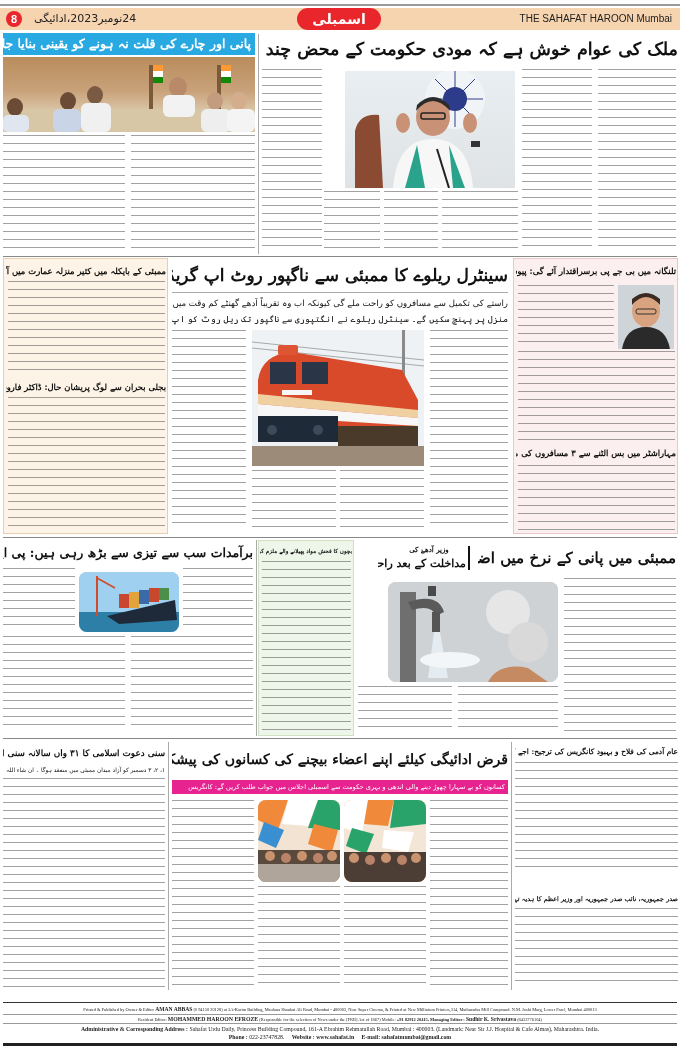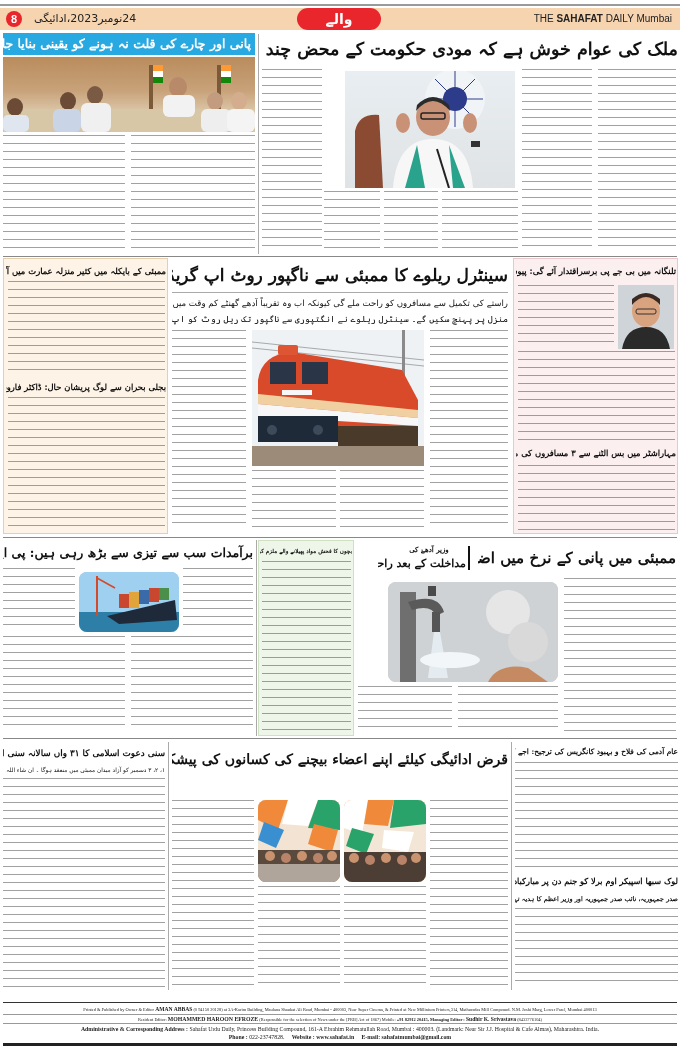--- a/index.html
+++ b/index.html
@@ -5,39 +5,39 @@
   * { box-sizing: border-box; margin: 0; padding: 0; }
   html, body { width: 680px; height: 1049px; background: #ffffff; overflow: hidden; }
   body { font-family: "DejaVu Sans", sans-serif; color: #1a1a1a; position: relative; }
   .abs { position: absolute; }
   .topline { left: 0; top: 4px; width: 680px; height: 2px; background: #9a9a9a; }
   .masthead { left: 0; top: 8px; width: 680px; height: 22px; background: #f6d4b0; }
   .page-num { left: 6px; top: 11px; width: 16px; height: 16px; border-radius: 50%; background: #e8262b; color: #fff; font: bold 11px "Liberation Sans", sans-serif; text-align: center; line-height: 16px; }
   .date { left: 34px; top: 12px; font: 11px "DejaVu Sans", sans-serif; color: #222; direction: rtl; }
   .logo { left: 297px; top: 8px; width: 84px; height: 22px; background: #e8262b; border-radius: 11px; color: #fff; font: bold 14px "DejaVu Sans", sans-serif; text-align: center; line-height: 22px; }
   .paper-name { right: 8px; top: 13px; font: 10px "Liberation Sans", sans-serif; color: #222; }
-  .paper-name b { font-weight: bold; margin-top: 13px; }
+  .paper-name b { font-weight: normal; margin-top: 13px; }
   .hline { height: 1px; background: #888; }
   .vline { width: 1px; background: #aaa; }
   .headline { font-family: "DejaVu Serif", serif; font-weight: bold; color: #111; direction: rtl; white-space: nowrap; overflow: hidden; }
   .body-text { font-family: "DejaVu Sans", sans-serif; font-size: 5.2px; line-height: 8px; color: #333; direction: rtl; text-align: justify; overflow: hidden; }
   .img { overflow: hidden; }
   .lined { background-image: repeating-linear-gradient(to bottom, #555 0 1px, transparent 1px 8px); opacity: 0.55; }
   .footer-line { font-family: "Liberation Serif", serif; color: #222; text-align: center; white-space: nowrap; overflow: hidden; }
 </style>
 </head>
 <body>
 
 <div class="abs topline"></div>
 <div class="abs masthead"></div>
 <div class="abs page-num">8</div>
 <div class="abs date">24نومبر2023،ادائیگی</div>
-<div class="abs logo">والے</div>
+<div class="abs logo">اسمبلی</div>
 <div class="abs paper-name">
-  <span>THE </span><b>SAHAFAT</b><span> DAILY Mumbai</span>
+  <span>THE </span><b>SAHAFAT</b><span> HAROON Mumbai</span>
 </div>
 
 <div class="abs" style="left:3px;top:33px;width:252px;height:222px;">
   <div class="headline" style="position:absolute;left:0;top:0;width:252px;height:22px;background:#29a9e1;color:#fff;font-size:12.5px;line-height:22px;padding-right:4px;">پانی اور چارے کی قلت نہ ہونے کو یقینی بنایا جائے: اجیت پوار</div>
   <div class="img" style="position:absolute;left:0;top:24px;width:252px;height:75px;background:linear-gradient(180deg,#b98c5c 0%,#c8a27a 45%,#d9c3a3 70%,#e8e2d6 100%);">
     <svg width="252" height="75" viewBox="0 0 252 75">
       <rect x="0" y="0" width="252" height="75" fill="none"></rect>
       <rect x="146" y="8" width="4" height="50" fill="#7a5a38"></rect>
       <rect x="150" y="8" width="10" height="6" fill="#ff9933"></rect>
         <rect x="150" y="14" width="10" height="6" fill="#fff"></rect>
@@ -266,20 +266,21 @@
   <div class="headline" style="position:absolute;left:0;top:2px;width:162px;height:18px;font-size:8.8px;line-height:18px;">سنی دعوت اسلامی کا ۳۱ واں سالانہ سنی اجتماع</div>
   <div class="headline" style="position:absolute;left:0;top:22px;width:162px;height:12px;font-size:5.8px;line-height:12px;font-weight:normal;">۱، ۲، ۳ دسمبر کو آزاد میدان ممبئی میں منعقد ہوگا ۔ ان شاء اللہ</div>
   <div class="body-text" style="position:absolute;left:0;top:36px;width:162px;height:210px;">
       <div class="lined" style="height:210px;"></div>
     </div>
 </div>
 <div class="abs vline" style="left:168px;top:742px;height:248px;"></div>
 
 <div class="abs" style="left:172px;top:742px;width:336px;height:248px;">
   <div class="headline" style="position:absolute;left:0;top:0;width:336px;height:34px;font-size:14px;line-height:34px;">قرض ادائیگی کیلئے اپنے اعضاء بیچنے کی کسانوں کی پیشکش مہاراشٹر کی بدقسمتی</div>
+  <div class="headline" style="position:absolute;left:0;top:38px;width:336px;height:14px;font-size:6.6px;line-height:14px;background:#e6238f;color:#fff;font-weight:normal;padding-right:3px;">کسانوں کو بے سہارا چھوڑ دینے والی اندھی و بہری حکومت سے اسمبلی اجلاس میں جواب طلب کریں گے: کانگریس</div>
   <div class="img" style="position:absolute;left:86px;top:58px;width:82px;height:82px;border-radius:8px;background:#f08a3a;">
     <svg width="82" height="82" viewBox="0 0 82 82">
       <rect width="82" height="82" fill="#f3e3d2"></rect>
       <path d="M0 0 L30 0 L20 30 L0 20 Z" fill="#f08a3a"></path>
       <path d="M30 0 L60 0 L50 26 L24 24 Z" fill="#ffffff"></path>
       <path d="M60 0 L82 0 L82 30 L50 28 Z" fill="#2aa36b"></path>
       <path d="M6 22 L26 30 L18 48 L0 40 Z" fill="#3a8fd1"></path>
       <path d="M56 24 L80 30 L74 52 L50 44 Z" fill="#f08a3a"></path>
       <rect x="0" y="50" width="82" height="32" fill="#5a4a3e"></rect>
       <circle cx="12" cy="56" r="5" fill="#c9936f"></circle>
@@ -319,21 +320,20 @@
       <div class="lined" style="height:186px;"></div>
     </div>
 </div>
 <div class="abs vline" style="left:511px;top:742px;height:248px;"></div>
 
 <div class="abs" style="left:515px;top:742px;width:163px;height:248px;">
   <div class="headline" style="position:absolute;left:0;top:2px;width:163px;height:16px;font-size:7.4px;line-height:16px;">عام آدمی کی فلاح و بہبود کانگریس کی ترجیح: اجے کمار</div>
   <div class="body-text" style="position:absolute;left:0;top:20px;width:163px;height:106px;">
       <div class="lined" style="height:106px;"></div>
     </div>
-  <div class="headline" style="position:absolute;left:0;top:130px;width:163px;height:18px;font-size:8.2px;line-height:18px;">لوک سبھا اسپیکر اوم برلا کو جنم دن پر مبارکباد</div>
   <div class="headline" style="position:absolute;left:0;top:150px;width:163px;height:14px;font-size:6.4px;line-height:14px;">صدر جمہوریہ، نائب صدر جمہوریہ اور وزیر اعظم کا ہدیہ تہنیت</div>
   <div class="body-text" style="position:absolute;left:0;top:166px;width:163px;height:80px;">
       <div class="lined" style="height:80px;"></div>
     </div>
 </div>
 
 <div class="abs hline" style="left:3px;top:1002px;width:674px;background:#333;height:1px;"></div>
 <div class="abs footer-line" style="left:3px;top:1005px;width:674px;height:9px;font-size:4.4px;line-height:9px;">
   <span>Printed &amp; Published by Owner &amp; Editor </span><b style="font-size:5.6px;">AMAN ABBAS</b><span> (0 94150 20128) at 3A-Karim Building, Maulana Shaukat Ali Road, Mumbai - 400003, Near Super Cinema, &amp; Printed at New Millinium Printers,314, Mathuradas Mill Compound. N.M. Joshi Marg, Lower Parel, Mumbai 400013</span>
 </div>

